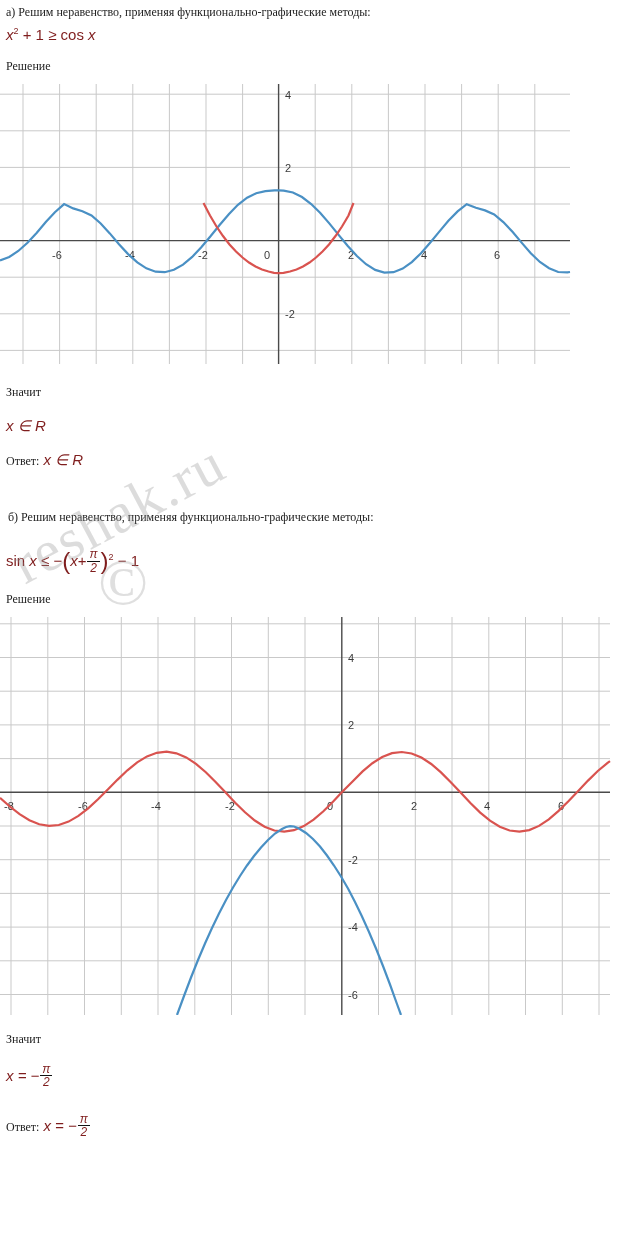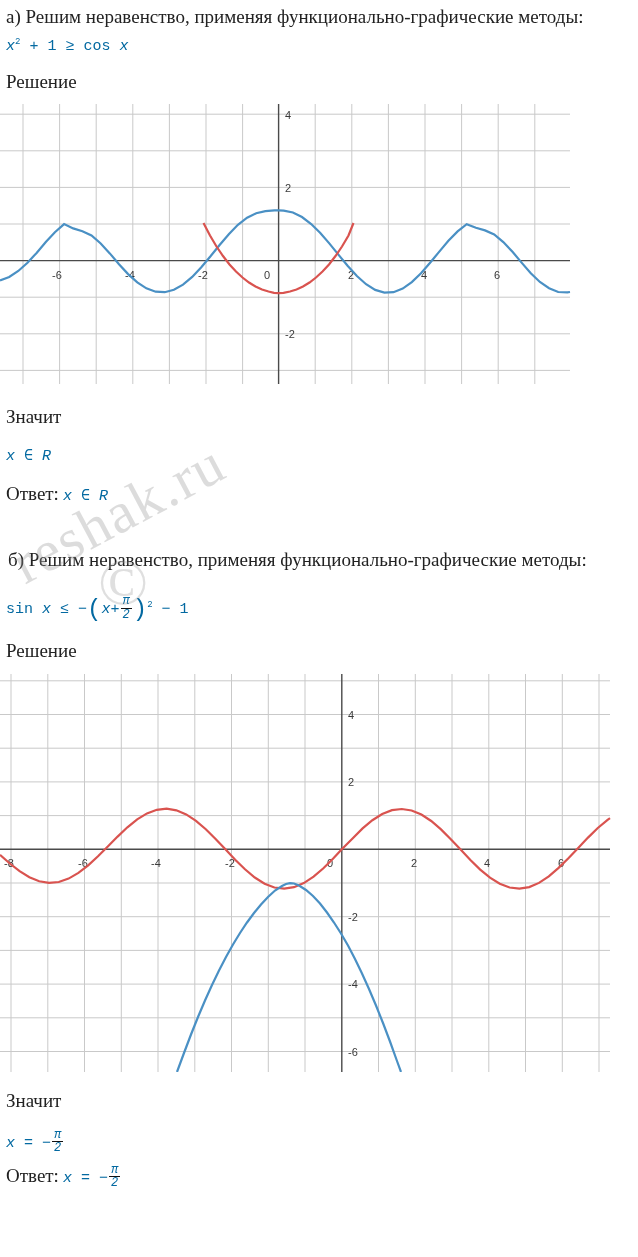--- a/index.html
+++ b/index.html
@@ -15,33 +15,33 @@
     color: #1a1a1a;
     overflow: hidden;
   }
   .page {
     position: relative;
     width: 638px;
     height: 1257px;
   }
   .txt {
     font-family: "Liberation Serif", serif;
-    font-size: 19px;
+    font-size: 12px;
     line-height: 1.35;
     color: #222;
   }
   .para {
     margin: 0 0 6px 0;
     padding: 0 6px;
   }
   .math {
-    font-family: Liberation Mono, monospace;
+    font-family: Liberation Sans, sans-serif;
     font-style: italic;
     font-size: 15px;
-    color: #0369a1;
+    color: #7f1d1d;
   }
   .math .op, .math .num, .math .fnname {
     font-style: normal;
   }
   sup.exp {
     font-style: normal;
     font-size: 9px;
     vertical-align: super;
   }
   .frac {
@@ -250,21 +250,21 @@
   </div>
 
   <div class="txt para" style="margin-top:16px;">Значит</div>
 
   <div class="para" style="margin-top:16px;">
     <span class="math">
       <span>x = −</span><span class="frac"><span class="nu">π</span><span class="de">2</span></span>
     </span>
   </div>
 
-  <div class="para" style="margin-top:7px;">
+  <div class="para" style="margin-top:24px;">
     <span class="txt ans-label">Ответ:</span>
     <span class="math">
       <span>x = −</span><span class="frac"><span class="nu">π</span><span class="de">2</span></span>
     </span>
   </div>
 
   <div class="watermark wm-resh"><span>reshak</span><span>.ru</span></div>
   <div class="watermark wm-circ">©</div>
 
 </div>

